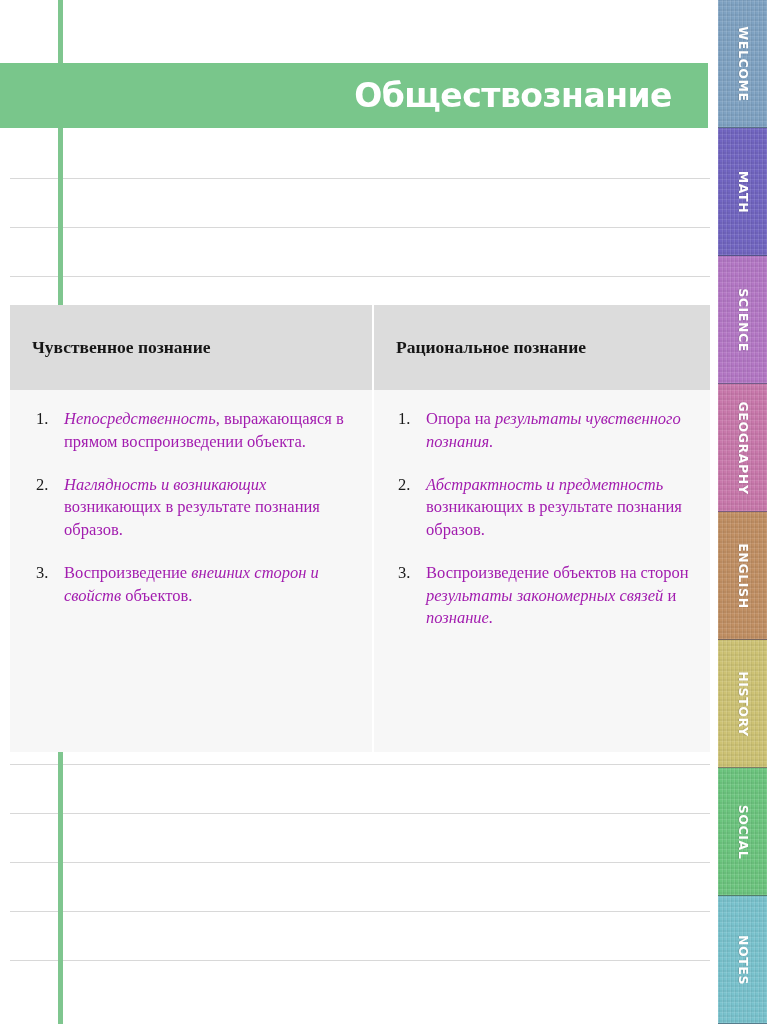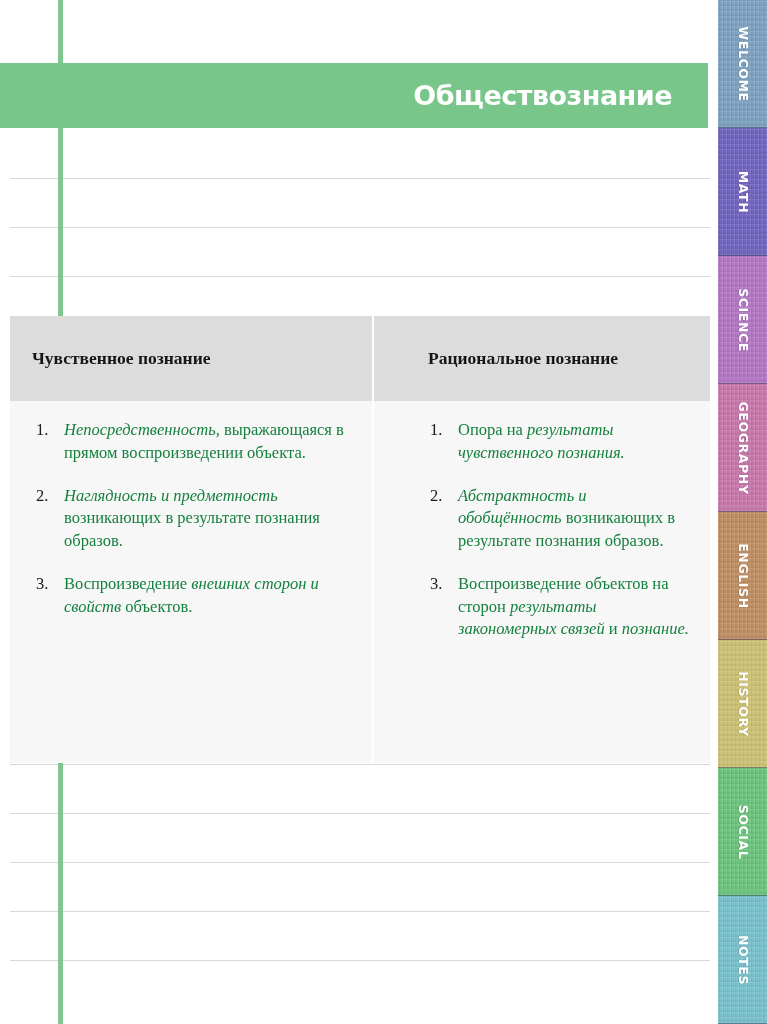--- a/index.html
+++ b/index.html
@@ -63,30 +63,30 @@
     z-index: 5;
   }
   .title-text {
     position: absolute;
     right: 36px;
     top: 50%;
     transform: translateY(-52%);
     color: #ffffff;
     font-family: "DejaVu Sans", sans-serif;
     font-weight: bold;
-    font-size: 27px;
+    font-size: 33px;
     letter-spacing: -0.5px;
     white-space: nowrap;
   }
 
   
   .table {
     position: absolute;
     left: 10px;
-    top: 316px;
+    top: 305px;
     width: 700px;
     height: 447px;
     z-index: 4;
     display: flex;
     flex-direction: column;
     box-sizing: border-box;
   }
   .thead {
     display: flex;
     height: 85px;
@@ -97,21 +97,20 @@
     flex: 1;
     background: #f7f7f7;
   }
   .col {
     box-sizing: border-box;
     width: 362px;
   }
   .col.right {
     width: 338px;
     border-left: 2px solid #ffffff;
-    padding-left: 32px;
   }
   .th {
     display: flex;
     align-items: center;
     padding: 0 22px;
     height: 100%;
     box-sizing: border-box;
     font-family: "Liberation Serif", serif;
     font-weight: bold;
     font-size: 17.5px;
@@ -128,21 +127,21 @@
     list-style: none;
     counter-reset: itm;
   }
   ol.items li {
     counter-increment: itm;
     position: relative;
     padding-left: 36px;
     margin-bottom: 20px;
     font-size: 16.5px;
     line-height: 1.38;
-    color: #15803d;
+    color: #a21caf;
   }
   ol.items li::before {
     content: counter(itm) ".";
     position: absolute;
     left: 8px;
     top: 0;
     font-size: 16.5px;
     color: #1a1a1a;
   }
   .col.right ol.items li {
@@ -242,30 +241,30 @@
       </div>
       <div class="col right">
         <div class="th">Рациональное познание</div>
       </div>
     </div>
     <div class="tbody">
       <div class="col">
         <div class="td">
           <ol class="items" id="list-left">
               <li><em>Непосредственность,</em><span> выражающаяся в прямом воспроизведении объекта.</span></li>
-              <li><em>Наглядность и предметность</em><span> возникающих в результате познания образов.</span></li>
+              <li><em>Наглядность и возникающих</em><span> возникающих в результате познания образов.</span></li>
               <li><span>Воспроизведение </span><em>внешних сторон и свойств</em><span> объектов.</span></li>
             </ol>
         </div>
       </div>
       <div class="col right">
         <div class="td">
           <ol class="items" id="list-right">
               <li><span>Опора на </span><em>результаты чувственного познания.</em></li>
-              <li><em>Абстрактность и обобщённость</em><span> возникающих в результате познания образов.</span></li>
+              <li><em>Абстрактность и предметность</em><span> возникающих в результате познания образов.</span></li>
               <li><span>Воспроизведение объектов на сторон </span><em>результаты закономерных связей</em><span> и </span><em>познание.</em></li>
             </ol>
         </div>
       </div>
     </div>
   </div>
 
   <div class="tabs" id="tabs-host">
       <div class="tab" style="background: rgb(127, 162, 194);">
         <div class="grain"></div>

